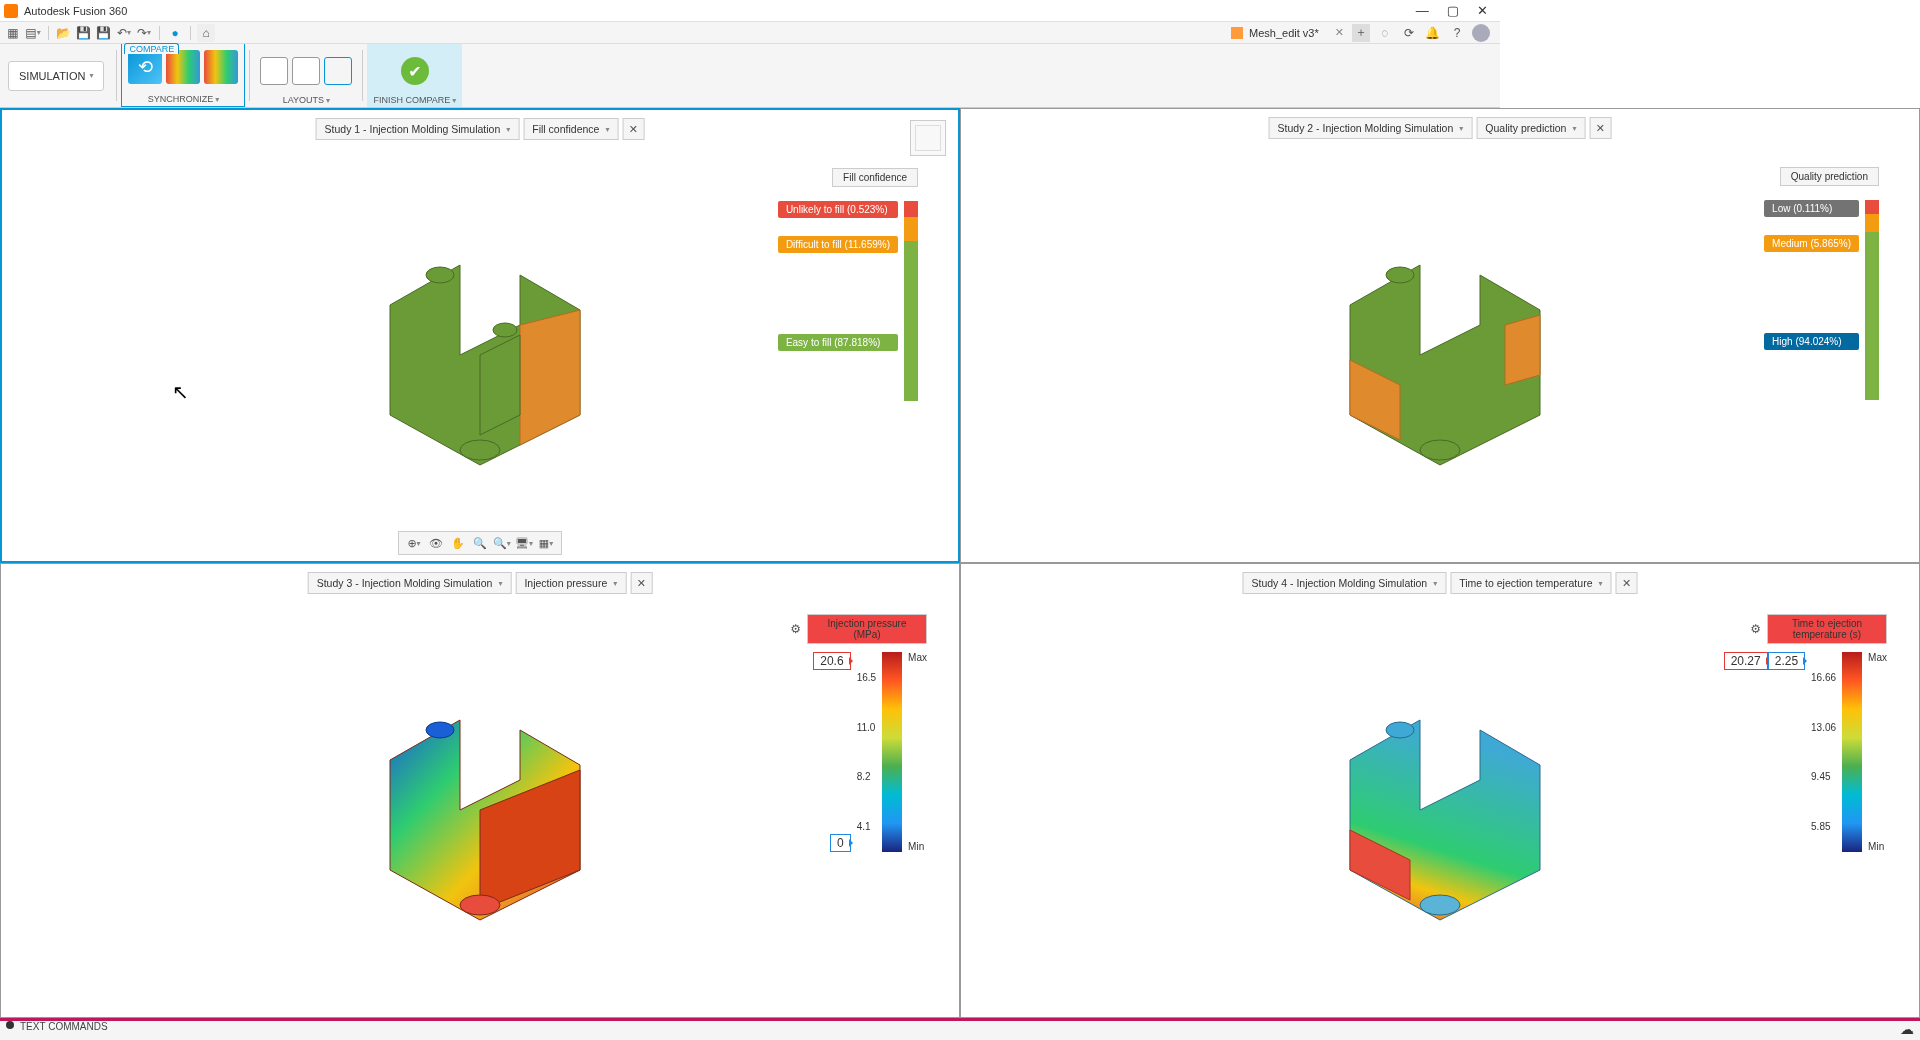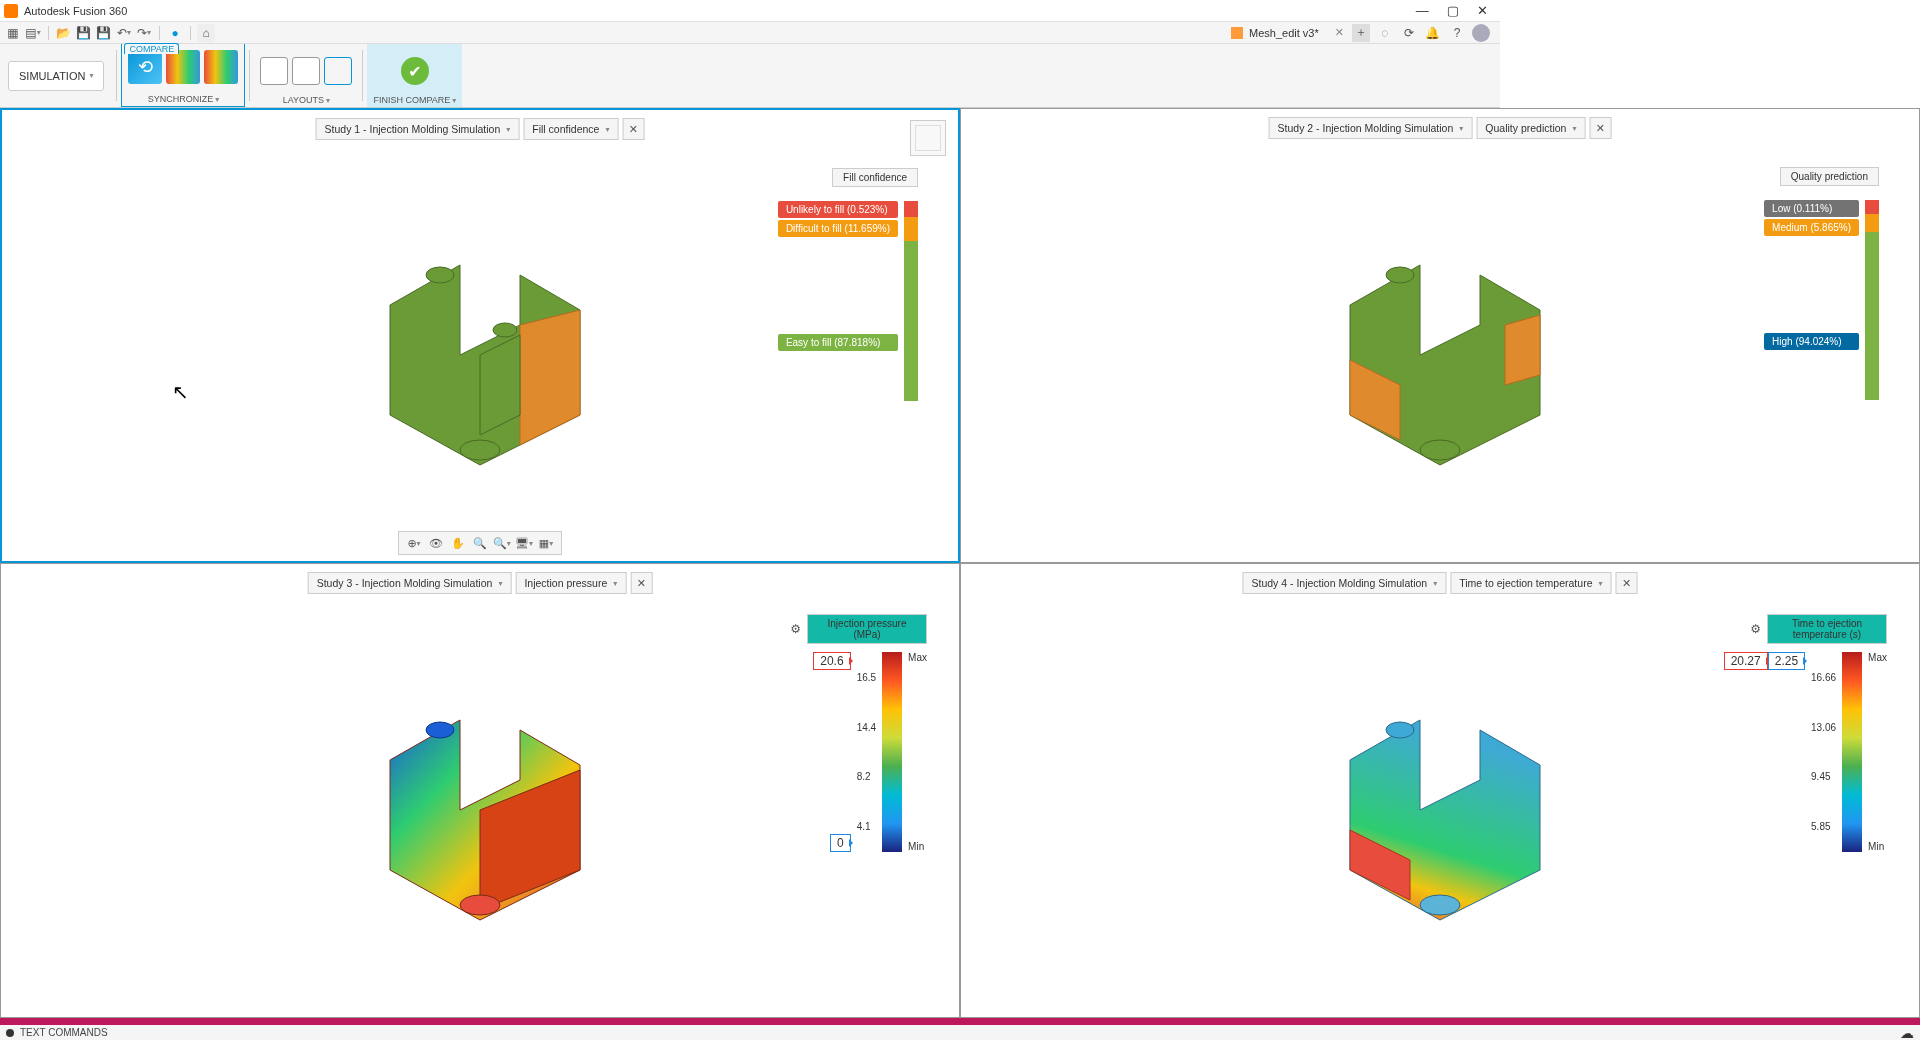--- a/index.html
+++ b/index.html
@@ -51,46 +51,46 @@
 .part svg { width: 100%; height: 100%; }
 
 
 .viewcube { position: absolute; top: 10px; right: 12px; width: 36px; height: 36px; border: 1px solid #ccc; background: #f8f8f8; transform: rotate(0deg); }
 .viewcube::after { content:""; position:absolute; inset:4px; border:1px solid #ddd; }
 
 
 .legend-box { position: absolute; right: 40px; top: 58px; font-size: 10px; }
 .legend-title { background: #f5f5f5; border: 1px solid #ccc; padding: 3px 10px; margin-bottom: 14px; display: inline-block; float: right; }
 .legend-body { clear: both; display: flex; gap: 6px; align-items: stretch; }
-.legend-labels { display: flex; flex-direction: column; gap: 0; }
+.legend-labels { display: flex; flex-direction: column; gap: 16px; }
 .legend-labels .band { color: #fff; padding: 3px 8px; font-size: 10px; white-space: nowrap; border-radius: 2px; margin-bottom: 2px; }
 .legend-labels .spacer { flex: 1; }
 .legend-bar { width: 14px; display: flex; flex-direction: column; }
 .legend-bar .seg { width: 100%; }
 
 
 .grad-legend { position: absolute; right: 32px; top: 50px; font-size: 10px; display: flex; flex-direction: column; align-items: flex-end; }
 .grad-title-row { display: flex; align-items: center; gap: 6px; margin-bottom: 8px; }
 .gear { font-size: 12px; color: #555; cursor: pointer; }
-.grad-title { background: #14b8a6; border: 1px solid #ccc; padding: 3px 8px; text-align: center; max-width: 120px; }
+.grad-title { background: #ef4444; border: 1px solid #ccc; padding: 3px 8px; text-align: center; max-width: 120px; }
 .grad-body { display: flex; align-items: stretch; gap: 6px; }
 .grad-ticks { display: flex; flex-direction: column; justify-content: space-between; }
 .grad-bar { width: 20px; background: linear-gradient(to bottom,#b71c1c,#ff5722,#ffc107,#cddc39,#4caf50,#00bcd4,#2196f3,#1a237e); position: relative; }
 .grad-minmax { display: flex; flex-direction: column; justify-content: space-between; }
 .val-pill { border: 1px solid #e53935; background: #fff; padding: 1px 6px; font-size: 12px; position: relative; }
 .val-pill.top::after { content:""; position:absolute; right:-7px; top:50%; transform:translateY(-50%); border:4px solid transparent; border-left-color:#e53935; }
 .val-pill.bot { border-color:#1e88e5; }
 .val-pill.bot::after { content:""; position:absolute; right:-7px; top:50%; transform:translateY(-50%); border:4px solid transparent; border-left-color:#1e88e5; }
 
 
 .navbar { position: absolute; bottom: 6px; left: 50%; transform: translateX(-50%); background: #f5f5f5; border: 1px solid #ccc; display: flex; gap: 4px; padding: 2px 6px; }
 .navbar .nic { width: 18px; height: 18px; display:flex; align-items:center; justify-content:center; color:#555; font-size:11px; cursor:pointer; }
 
 
-.statusbar { position: absolute; bottom: 0; left: 0; right: 0; height: 22px; background: #f5f5f5; border-top: 7px solid #be185d; display: flex; align-items: center; padding: 0 6px; font-size: 10px; color: #444; }
+.statusbar { position: absolute; bottom: 0; left: 0; right: 0; height: 22px; background: #f5f5f5; border-top: 3px solid #be185d; display: flex; align-items: flex-start; padding: 0 6px; font-size: 10px; color: #444; }
 .statusbar .dot { width: 8px; height: 8px; background: #333; border-radius: 50%; margin-right: 6px; }
 .statusbar .cloud { margin-left: auto; font-size: 14px; color: #333; }
 
 .cursor { position: absolute; left: 170px; top: 270px; font-size: 20px; color: #000; z-index: 50; pointer-events: none; }
 .caret { font-size: 8px; color: #888; }
 </style>
 </head>
 <body>
 
 <div class="titlebar">
@@ -297,21 +297,21 @@
         <span class="gear">⚙</span>
         <div class="grad-title">Injection pressure (MPa)</div>
       </div>
       <div class="grad-body" style="height:200px">
         <div style="display:flex;flex-direction:column;justify-content:space-between;align-items:flex-end">
           <div class="val-pill top">20.6</div>
           <div class="val-pill bot">0</div>
         </div>
         <div class="grad-ticks" style="padding:20px 0">
           <span>16.5</span>
-          <span>14.4</span>
+          <span>11.0</span>
           <span>8.2</span>
           <span>4.1</span>
         </div>
         <div class="grad-bar"></div>
         <div class="grad-minmax">
           <span>Max</span>
           <span>Min</span>
         </div>
       </div>
     </div>

